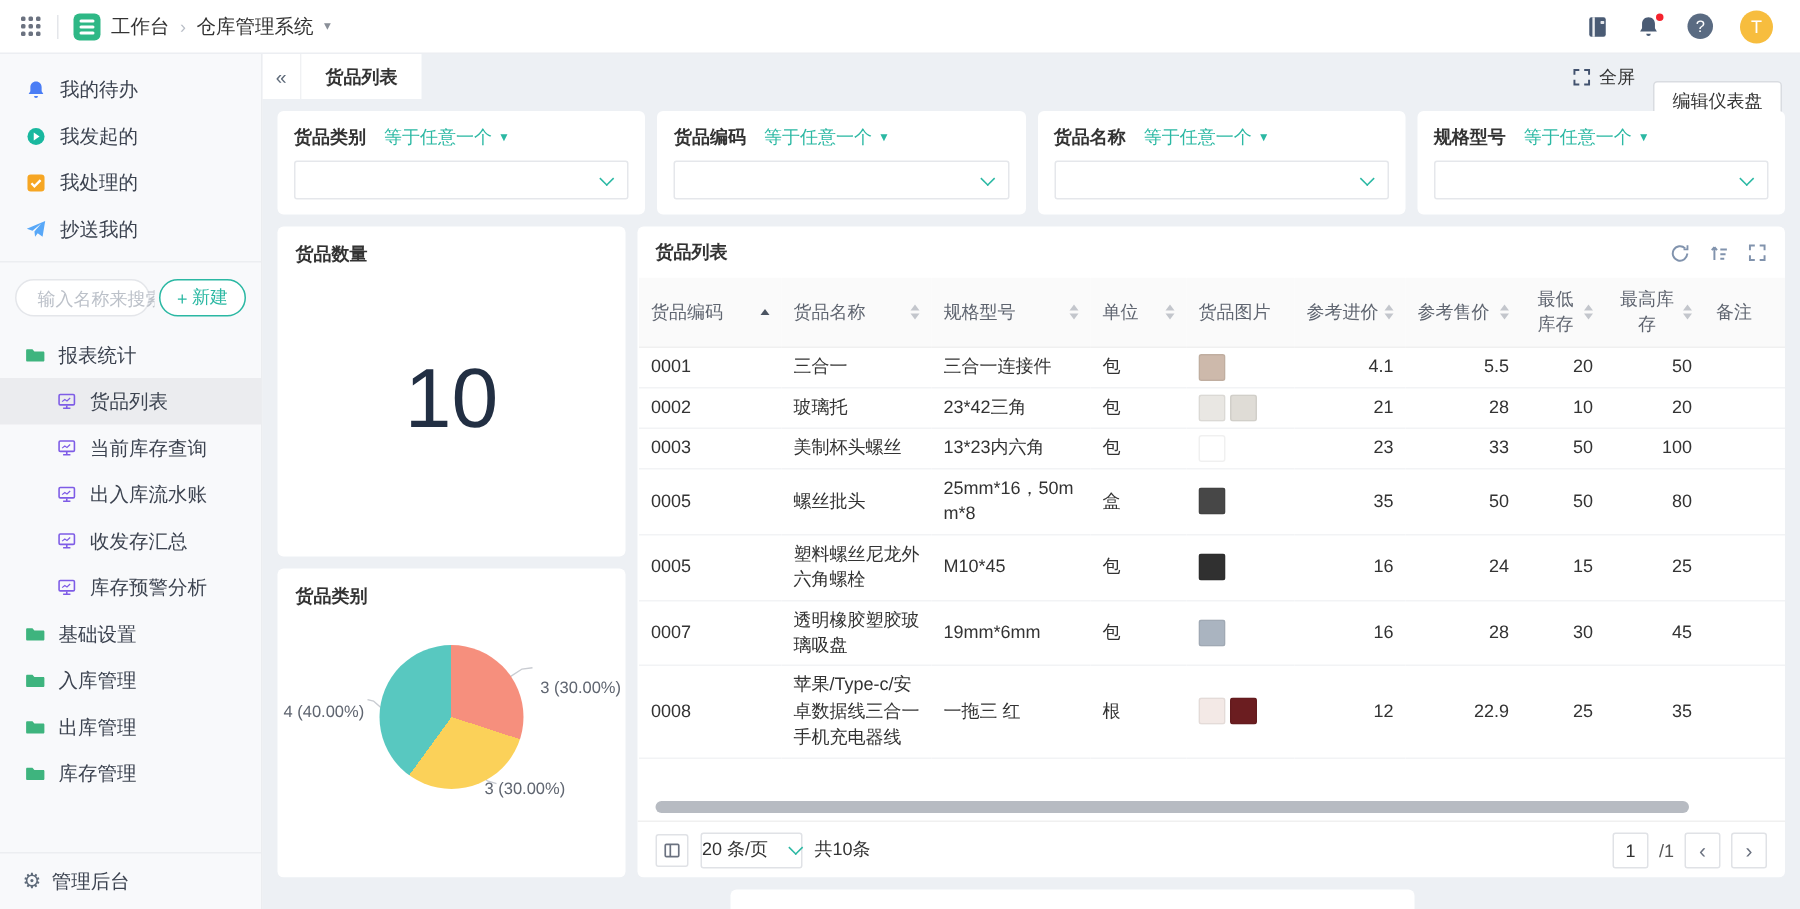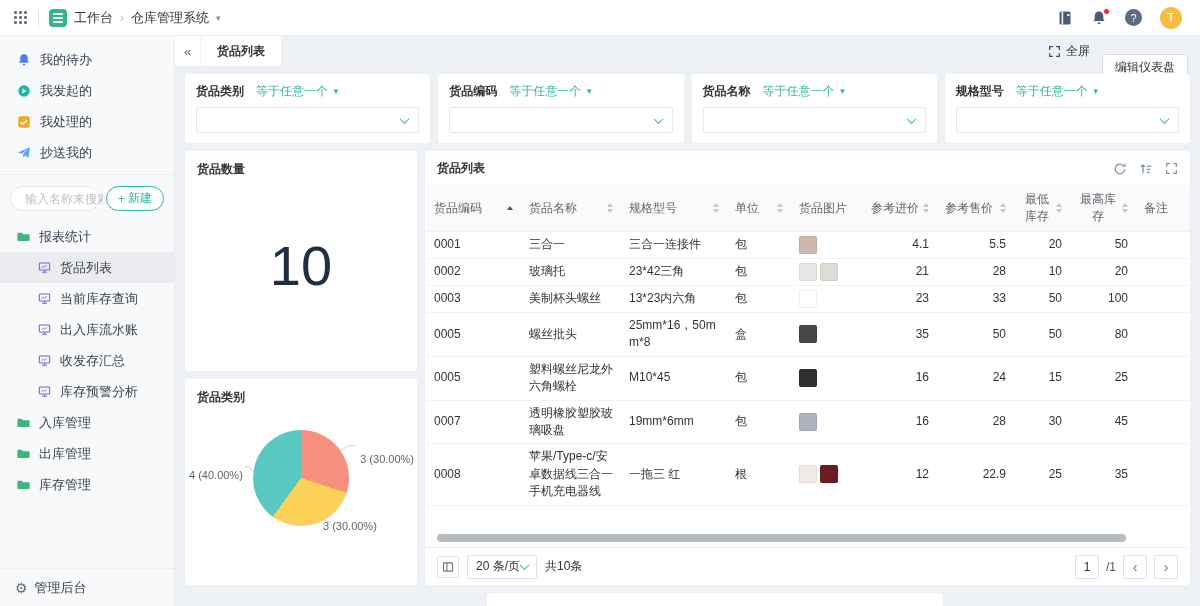--- a/index.html
+++ b/index.html
@@ -92,21 +92,21 @@
   .caret.down { border-top:4px solid #c3c6cc; }
   .caret.on { border-bottom-color:#4b5462; }
   tbody td { padding:4px 8px; border-bottom:1px solid #f2f3f5; color:#333; line-height:1.45; word-break:break-all; }
   td.num { text-align:right; }
   .thumb { width:18px; height:18px; border-radius:2px; display:inline-block; margin-right:3px; vertical-align:middle; border:1px solid rgba(0,0,0,.06); }
   .hscroll { height:8px; margin:2px 12px 5px; }
   .hthumb { height:8px; width:93%; background:#b7bbc2; border-radius:4px; }
   .tc-foot { border-top:1px solid #f0f0f0; min-height:38px; display:flex; align-items:center; justify-content:space-between; padding:0 12px; }
   .foot-l { display:flex; align-items:center; gap:8px; }
   .sq-btn { width:22px; height:22px; border:1px solid #e0e2e6; border-radius:2px; background:#fff; display:flex; align-items:center; justify-content:center; color:#6b7280; cursor:pointer; }
-  .pgsize { height:24px; border:1px solid #e0e2e6; border-radius:2px; background:#fff; display:flex; align-items:center; gap:1px; padding:0 8px; cursor:pointer; }
+  .pgsize { height:24px; border:1px solid #e0e2e6; border-radius:2px; background:#fff; display:flex; align-items:center; gap:15px; padding:0 0; cursor:pointer; }
   .total-txt { color:#333; }
   .foot-r { display:flex; align-items:center; gap:7px; }
   .pg-num { min-width:24px; height:24px; border:1px solid #e0e2e6; border-radius:2px; display:flex; align-items:center; justify-content:center; background:#fff; }
   .pg-sep { color:#555; }
   .nav-btn { width:24px; height:24px; border:1px solid #e0e2e6; border-radius:2px; background:#fff; display:flex; align-items:center; justify-content:center; color:#6b7280; font-size:14px; cursor:pointer; }
   .bottom-strip { height:13px; background:#fff; border-radius:4px 4px 0 0; margin:8px 0 0 312px; width:456px; }
 </style>
 </head>
 <body>
 
@@ -267,20 +267,28 @@
             </svg>
           </span>
           <span>库存预警分析</span>
         </div>
         <div class="m-row">
           <span style="display:flex">
             <svg width="13" height="13" viewBox="0 0 16 16">
               <path fill="#3eb47e" d="M1.5 3.5h4.2l1.6 1.8h7.2c.6 0 1 .4 1 1v6.2c0 .6-.4 1-1 1h-13c-.6 0-1-.4-1-1V4.5c0-.6.4-1 1-1z"></path>
             </svg>
           </span>
+          <span>基础设置</span>
+        </div>
+        <div class="m-row">
+          <span style="display:flex">
+            <svg width="13" height="13" viewBox="0 0 16 16">
+              <path fill="#3eb47e" d="M1.5 3.5h4.2l1.6 1.8h7.2c.6 0 1 .4 1 1v6.2c0 .6-.4 1-1 1h-13c-.6 0-1-.4-1-1V4.5c0-.6.4-1 1-1z"></path>
+            </svg>
+          </span>
           <span>入库管理</span>
         </div>
         <div class="m-row">
           <span style="display:flex">
             <svg width="13" height="13" viewBox="0 0 16 16">
               <path fill="#3eb47e" d="M1.5 3.5h4.2l1.6 1.8h7.2c.6 0 1 .4 1 1v6.2c0 .6-.4 1-1 1h-13c-.6 0-1-.4-1-1V4.5c0-.6.4-1 1-1z"></path>
             </svg>
           </span>
           <span>出库管理</span>
         </div>

